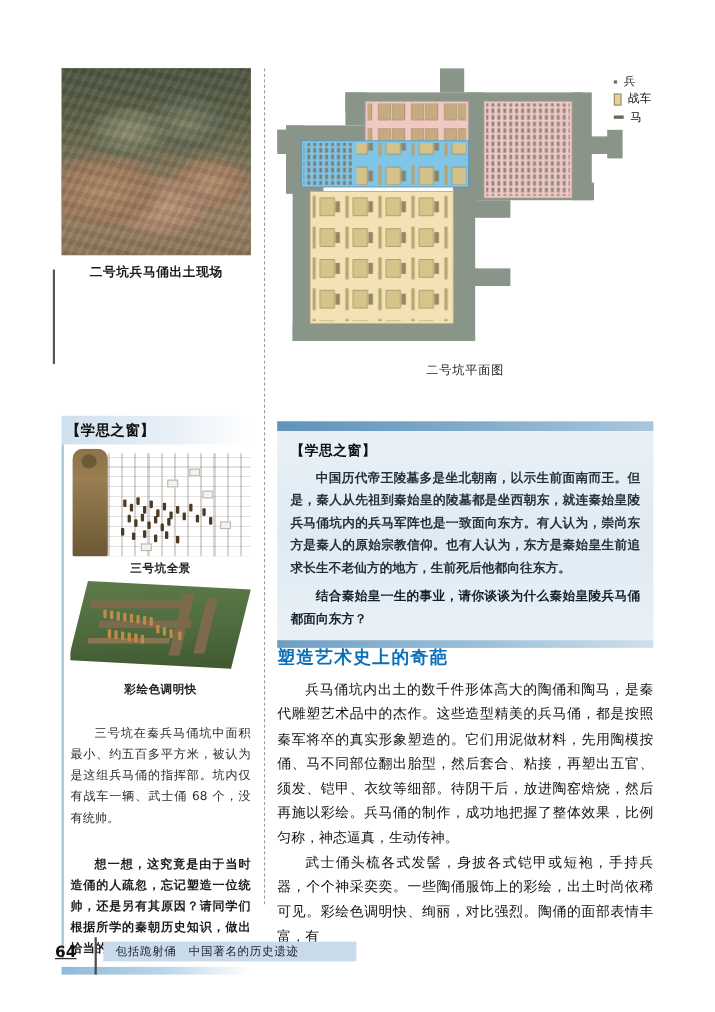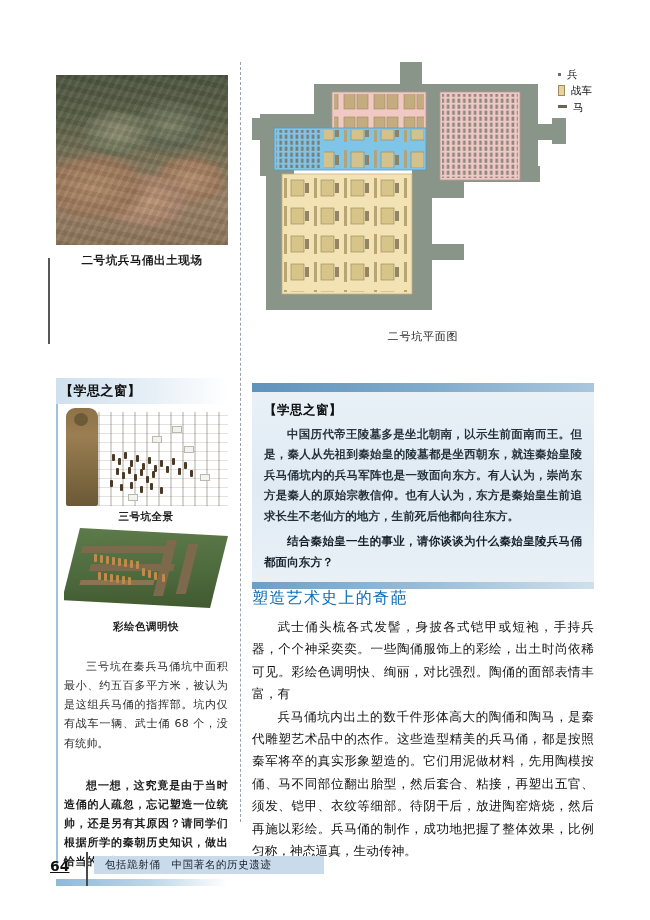--- a/index.html
+++ b/index.html
@@ -7,21 +7,21 @@
     width:650px;height:920px;
     background:#ffffff;
     font-family:"DejaVu Sans","Liberation Sans",sans-serif;
     position:relative;
     overflow:hidden;
   }
   
   #page{position:absolute;left:0;top:0;width:650px;height:920px;background:#fff;}
 
   
-  #left-col{position:absolute;left:56px;top:75px;width:172px;}
+  #left-col{position:absolute;left:56px;top:62px;width:172px;}
 
   .photo-frame{width:172px;height:170px;position:relative;overflow:hidden;
        background:#5e6348;}
   .photo-frame .ph{position:absolute;inset:0;}
 
   
   .ph-excavation{
     background:
       radial-gradient(ellipse 50% 30% at 22% 66%, #b08a68 0%, #9c785a 48%, rgba(156,120,90,0) 70%),
       radial-gradient(ellipse 38% 24% at 52% 74%, #c09878 0%, #a8836a 52%, rgba(168,131,106,0) 72%),
@@ -149,21 +149,21 @@
   .xsr-p{
     font-size:11.5px;color:#24313a;line-height:1.78;text-align:justify;
     margin-top:5px;text-indent:23px;letter-spacing:.1px;font-weight:bold;
   }
   .xsr-p.q{font-weight:bold;color:#15202a;}
   .xsr-bot{height:7px;background:linear-gradient(90deg,#6f9ec3 0%,#9dc0da 55%,#cfe0ec 100%);}
 
   
   #sec-head{
     position:absolute;left:252px;top:588px;
-    font-size:16px;font-weight:normal;color:#0b6fb8;letter-spacing:1.3px;
+    font-size:16px;font-weight:bold;color:#0b6fb8;letter-spacing:1.3px;
   }
   #body-text{position:absolute;left:252px;top:616px;width:342px;}
   .body-p{
     font-size:12.6px;color:#111;line-height:1.78;text-align:justify;
     text-indent:25.5px;letter-spacing:.1px;margin:0 0 0 0;
   }
 
   
   #footer{position:absolute;left:50px;top:856px;width:560px;height:22px;}
   #pageno{position:absolute;left:0;top:2px;font-size:14px;font-weight:bold;color:#111;text-decoration:underline;}
@@ -364,22 +364,22 @@
       <div class="xsr-title">【学思之窗】</div>
       <div class="xsr-p">中国历代帝王陵墓多是坐北朝南，以示生前面南而王。但是，秦人从先祖到秦始皇的陵墓都是坐西朝东，就连秦始皇陵兵马俑坑内的兵马军阵也是一致面向东方。有人认为，崇尚东方是秦人的原始宗教信仰。也有人认为，东方是秦始皇生前追求长生不老仙方的地方，生前死后他都向往东方。</div>
       <div class="xsr-p q">结合秦始皇一生的事业，请你谈谈为什么秦始皇陵兵马俑都面向东方？</div>
     </div>
     <div class="xsr-bot"></div>
   </div>
 
   <div id="sec-head">塑造艺术史上的奇葩</div>
 
   <div id="body-text">
+    <p class="body-p">兵马俑坑内出土的数千件形体高大的陶俑和陶马，是秦代雕塑艺术品中的杰作。这些造型精美的兵马俑，都是按照秦军将卒的真实形象塑造的。它们用泥做材料，先用陶模按俑、马不同部位翻出胎型，然后套合、粘接，再塑出五官、须发、铠甲、衣纹等细部。待阴干后，放进陶窑焙烧，然后再施以彩绘。兵马俑的制作，成功地把握了整体效果，比例匀称，神态逼真，生动传神。</p>
     <p class="body-p">武士俑头梳各式发髻，身披各式铠甲或短袍，手持兵器，个个神采奕奕。一些陶俑服饰上的彩绘，出土时尚依稀可见。彩绘色调明快、绚丽，对比强烈。陶俑的面部表情丰富，有</p>
-    <p class="body-p">兵马俑坑内出土的数千件形体高大的陶俑和陶马，是秦代雕塑艺术品中的杰作。这些造型精美的兵马俑，都是按照秦军将卒的真实形象塑造的。它们用泥做材料，先用陶模按俑、马不同部位翻出胎型，然后套合、粘接，再塑出五官、须发、铠甲、衣纹等细部。待阴干后，放进陶窑焙烧，然后再施以彩绘。兵马俑的制作，成功地把握了整体效果，比例匀称，神态逼真，生动传神。</p>
   </div>
 
   <div id="footer">
     <div id="pageno">64</div>
     <div id="foot-rule"></div>
     <div id="foot-band">
       <span>包括跪射俑　中国著名的历史遗迹</span>
     </div>
   </div>
 

